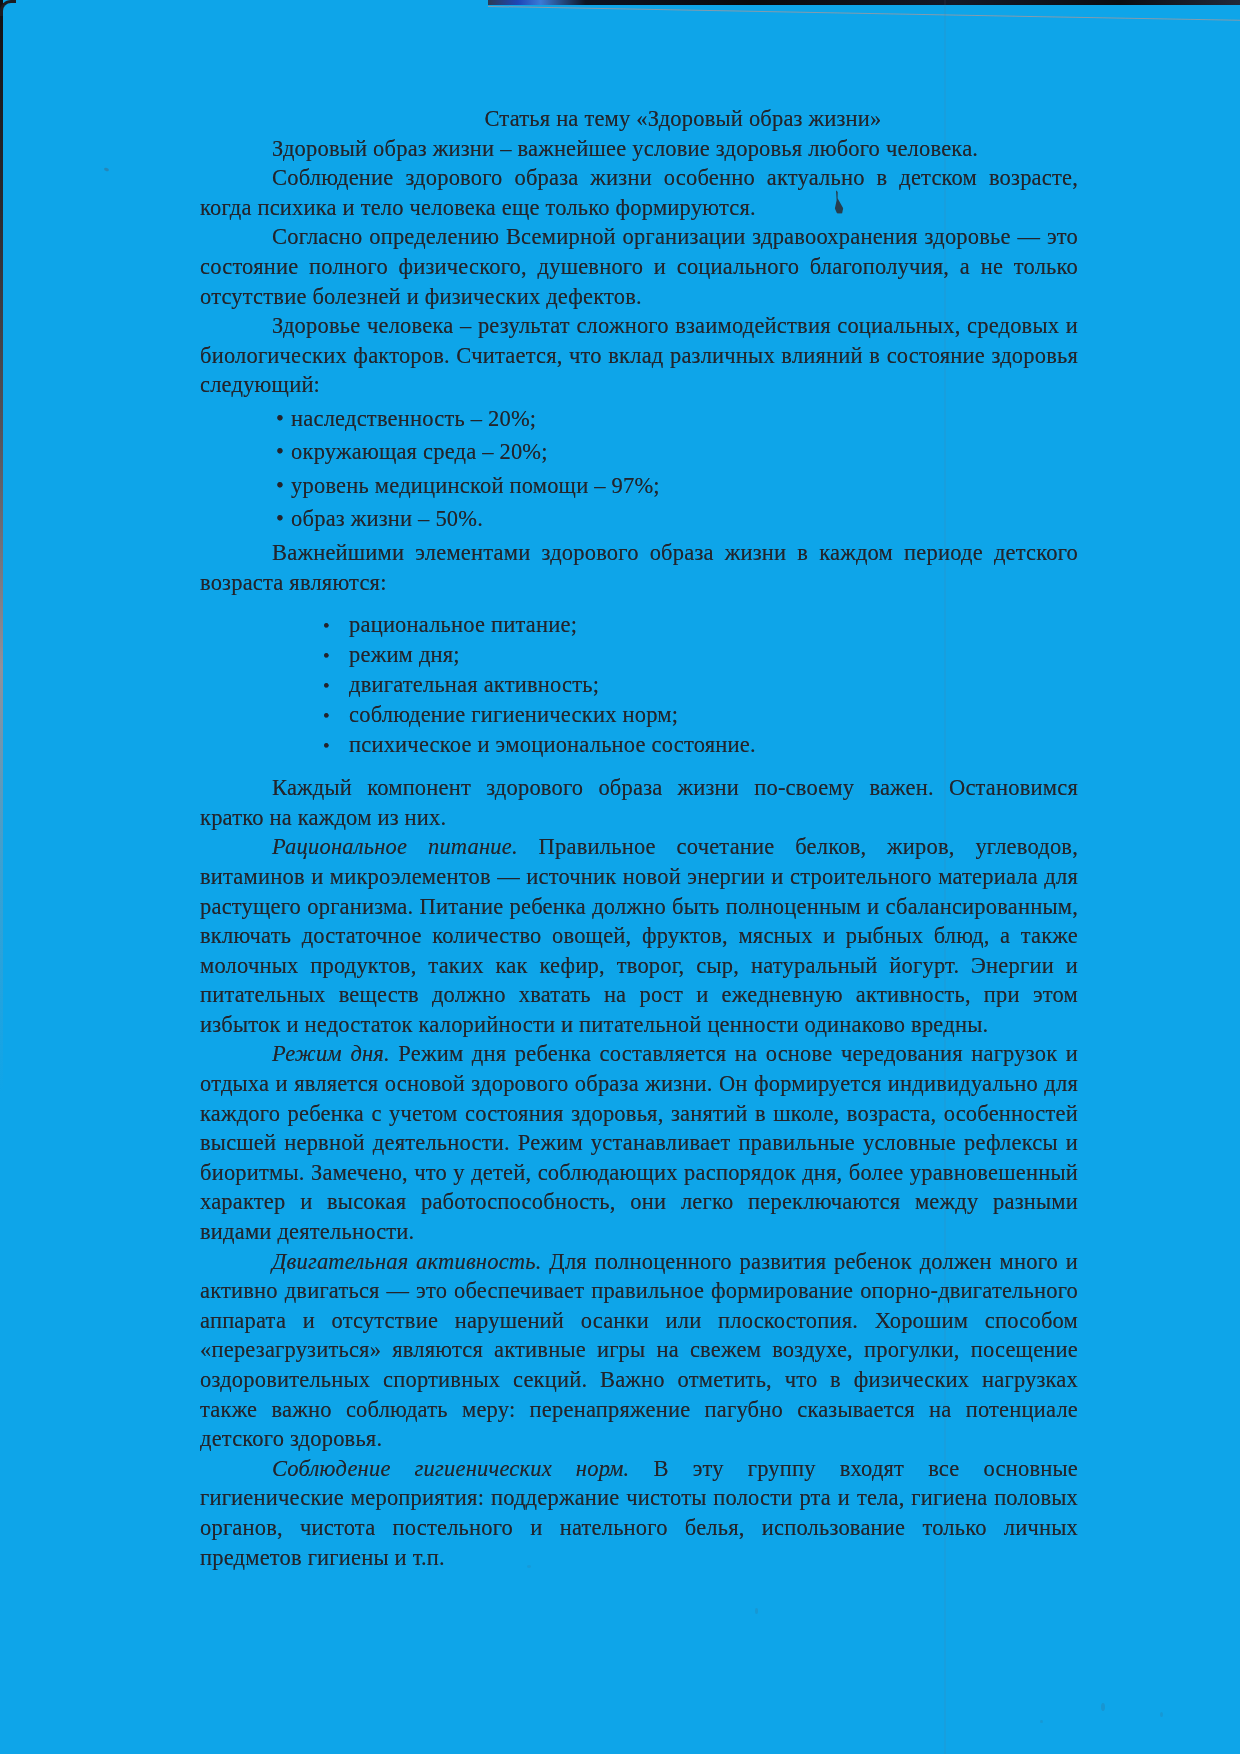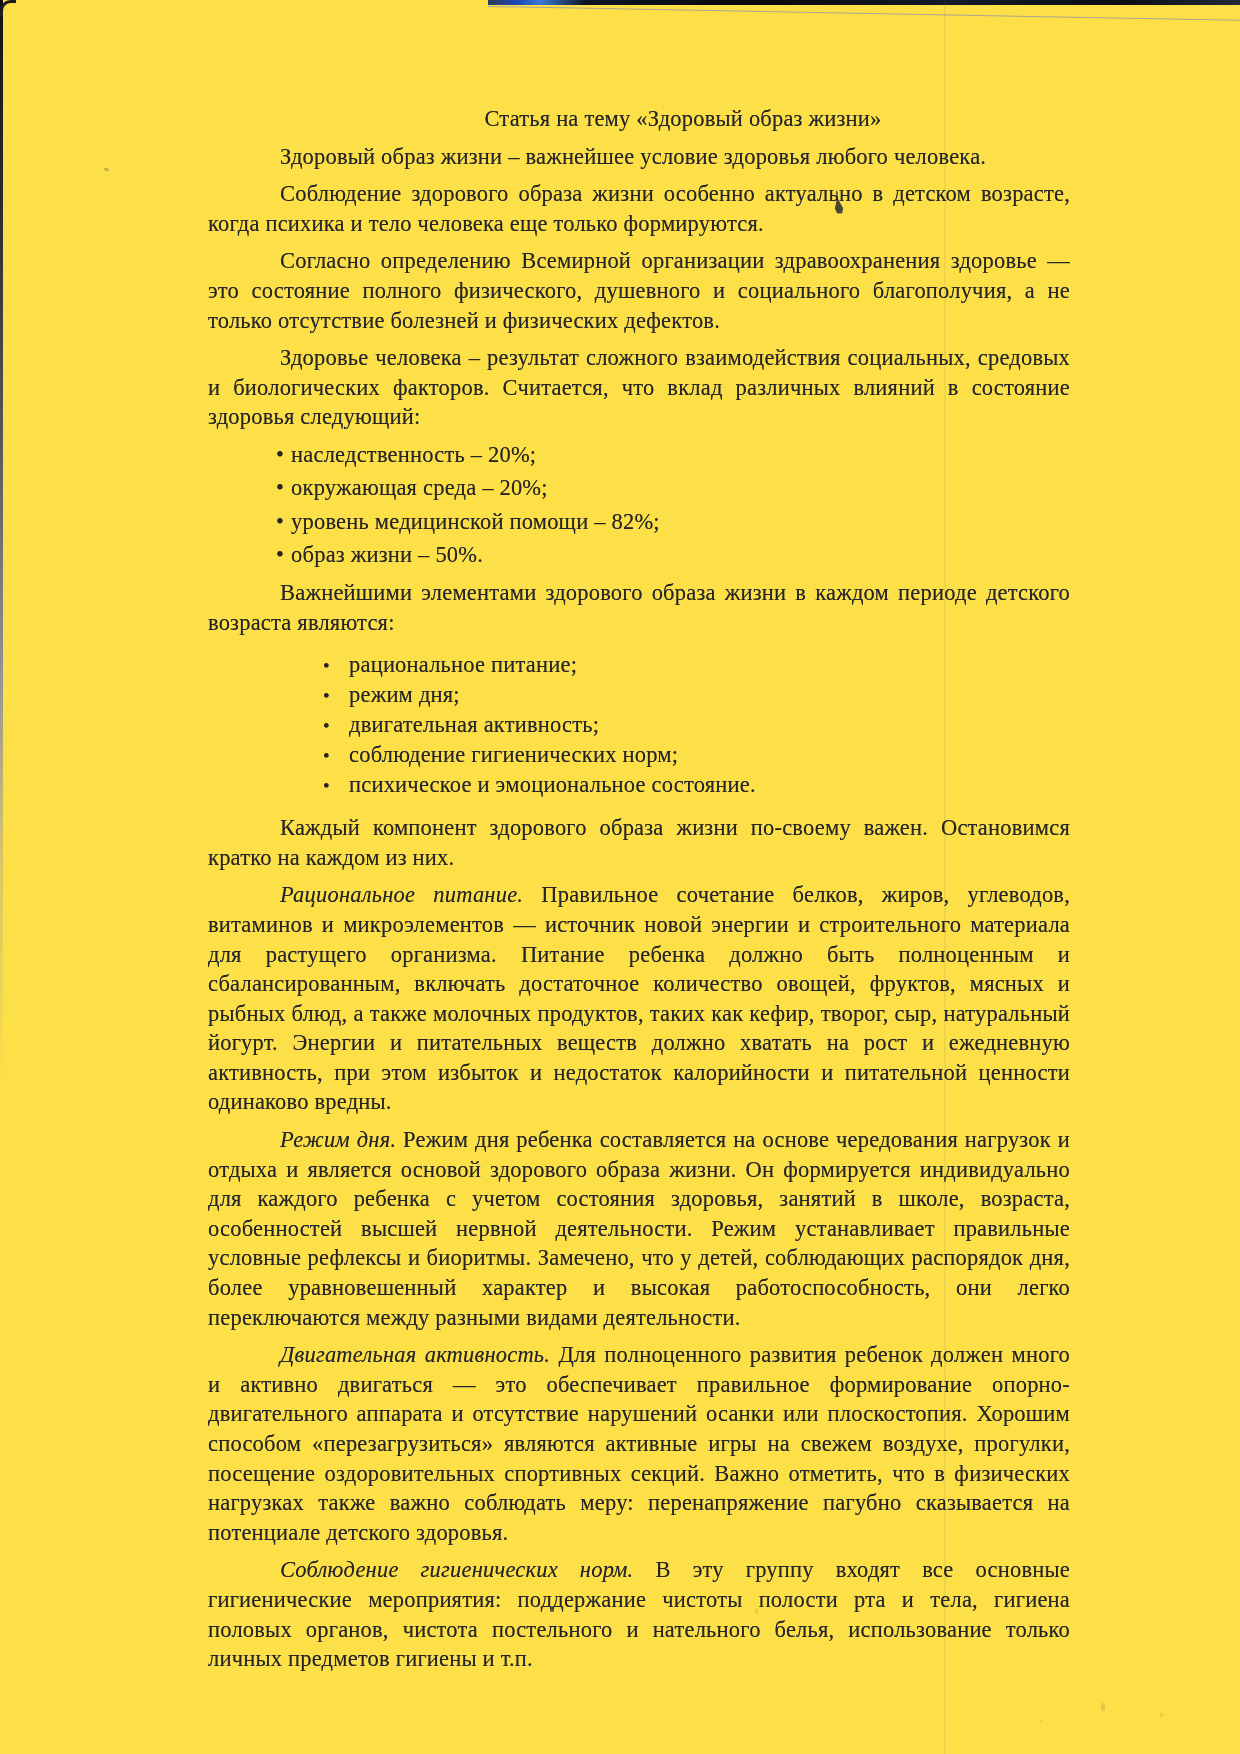--- a/index.html
+++ b/index.html
@@ -1,41 +1,41 @@
 <!DOCTYPE html>
 <html><head>
 <meta charset="utf-8">
 <style>
   html, body { margin: 0; padding: 0; background: #e8e8e8; }
   .page {
     position: relative;
     width: 1240px;
     height: 1754px;
     margin: 0 auto;
-    background: #fde047;
+    background: #0ea5e9;
     overflow: hidden;
     font-family: "Liberation Serif", "DejaVu Serif", serif;
     color: #24242a;
   }
   .content {
     position: absolute;
     left: 200px;
     top: 104px;
     width: 878px;
     font-size: 22.5px;
     line-height: 29.6px;
     letter-spacing: 0.2px;
     text-shadow: 0 0 0.4px rgba(20,20,30,0.45);
   }
   .title {
     text-align: center;
     padding-left: 88px;
     white-space: nowrap;
   }
-  p.para { margin: 8px; }
+  p.para { margin: 0; }
   .indent { text-indent: 72px; }
   .just { text-align: justify; }
   .lead { font-style: italic; }
   .gap-before { margin-top: 22px; }
 
   .impact-list { margin: 0; padding: 0; list-style: none; }
   .impact-list li { margin: 4px; padding-left: 72px; line-height: 29.5px; }
   .impact-list .bullet { margin-right: 7px; }
 
   .elements-list { margin: 13px; padding: 0; list-style: none; }
@@ -117,21 +117,21 @@
     <div class="title">Статья на тему «Здоровый образ жизни»</div>
 
     <p class="para indent">Здоровый образ жизни – важнейшее условие здоровья любого человека.</p>
     <p class="para indent just">Соблюдение здорового образа жизни особенно актуально в детском возрасте, когда психика и тело человека еще только формируются.</p>
     <p class="para indent just">Согласно определению Всемирной организации здравоохранения здоровье — это состояние полного физического, душевного и социального благополучия, а не только отсутствие болезней и физических дефектов.</p>
     <p class="para indent just">Здоровье человека – результат сложного взаимодействия социальных, средовых и биологических факторов. Считается, что вклад различных влияний в состояние здоровья следующий:</p>
 
     <ul class="impact-list">
       <li><span class="bullet">•</span><span>наследственность – 20%;</span></li>
       <li><span class="bullet">•</span><span>окружающая среда – 20%;</span></li>
-      <li><span class="bullet">•</span><span>уровень медицинской помощи – 82%;</span></li>
+      <li><span class="bullet">•</span><span>уровень медицинской помощи – 97%;</span></li>
       <li><span class="bullet">•</span><span>образ жизни – 50%.</span></li>
     </ul>
 
     <p class="para indent just gap-before">Важнейшими элементами здорового образа жизни в каждом периоде детского возраста являются:</p>
 
     <ul class="elements-list">
       <li><span class="bullet">•</span><span>рациональное питание;</span></li>
       <li><span class="bullet">•</span><span>режим дня;</span></li>
       <li><span class="bullet">•</span><span>двигательная активность;</span></li>
       <li><span class="bullet">•</span><span>соблюдение гигиенических норм;</span></li>

